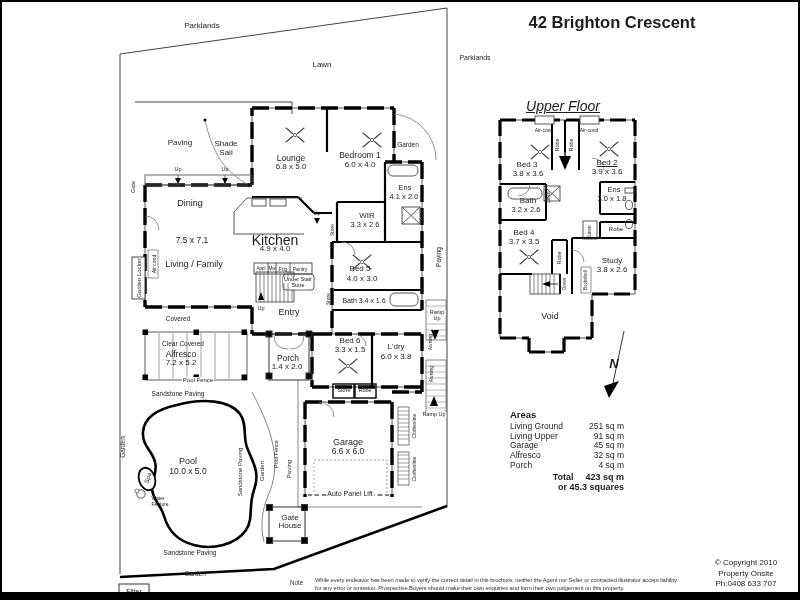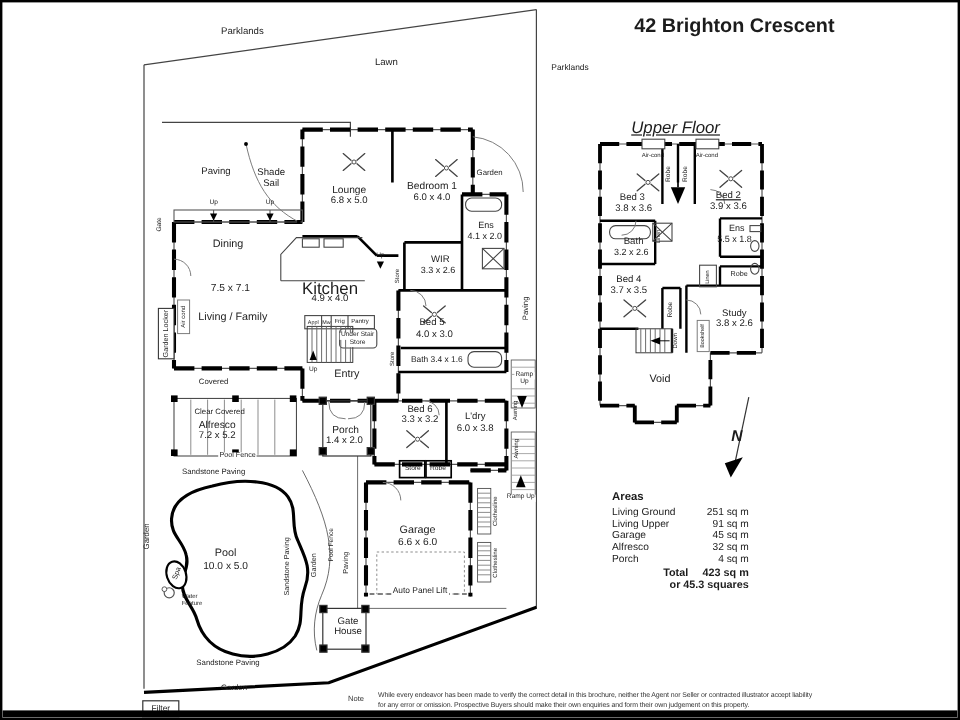--- a/index.html
+++ b/index.html
@@ -234,21 +234,21 @@
 
     <g>
       <path d="M622,329 L610,386" stroke="#333" stroke-width="1" fill="none"></path>
       <polygon points="607,396 617,379 602,384" fill="#000"></polygon>
     </g>
   </svg>
 
   <div id="label-layer">
       <div class="plan-label" style="left: 200px; top: 24px; font-size: 8px; transform: translate(-50%, -50%);">Parklands</div>
       <div class="plan-label" style="left: 473px; top: 55px; font-size: 7px; transform: translate(-50%, -50%);">Parklands</div>
-      <div class="plan-label" style="left: 320px; top: 50px; font-size: 8px; transform: translate(-50%, -50%);">Lawn</div>
+      <div class="plan-label" style="left: 320px; top: 63px; font-size: 8px; transform: translate(-50%, -50%);">Lawn</div>
       <div class="plan-label" style="left: 178px; top: 141px; font-size: 8px; transform: translate(-50%, -50%);">Paving</div>
       <div class="plan-label" style="left: 224px; top: 142px; font-size: 8px; transform: translate(-50%, -50%);">Shade</div>
       <div class="plan-label" style="left: 224px; top: 151px; font-size: 8px; transform: translate(-50%, -50%);">Sail</div>
       <div class="plan-label" style="left: 176px; top: 168px; font-size: 5.5px; transform: translate(-50%, -50%);">Up</div>
       <div class="plan-label" style="left: 223px; top: 168px; font-size: 5.5px; transform: translate(-50%, -50%);">Up</div>
       <div class="plan-label" style="left: 132px; top: 185px; font-size: 5.5px; transform: translate(-50%, -50%) rotate(-90deg);">Gate</div>
       <div class="plan-label" style="left: 406px; top: 143px; font-size: 6.5px; transform: translate(-50%, -50%);">Garden</div>
       <div class="plan-label" style="left: 137px; top: 276px; font-size: 6px; transform: translate(-50%, -50%) rotate(-90deg);">Garden Locker</div>
       <div class="plan-label" style="left: 152px; top: 262px; font-size: 5px; transform: translate(-50%, -50%) rotate(-90deg);">Air cond</div>
       <div class="plan-label" style="left: 176px; top: 317px; font-size: 6.5px; transform: translate(-50%, -50%);">Covered</div>
@@ -301,21 +301,21 @@
       <div class="plan-label" style="left: 270px; top: 267px; font-size: 4.5px; transform: translate(-50%, -50%);">Mw</div>
       <div class="plan-label" style="left: 281px; top: 267px; font-size: 5px; transform: translate(-50%, -50%);">Frig</div>
       <div class="plan-label" style="left: 298px; top: 267px; font-size: 5px; transform: translate(-50%, -50%);">Pantry</div>
       <div class="plan-label bg" style="left: 296px; top: 278px; font-size: 5.5px; transform: translate(-50%, -50%);">Under Stair</div>
       <div class="plan-label bg" style="left: 296px; top: 284px; font-size: 5.5px; transform: translate(-50%, -50%);">Store</div>
       <div class="plan-label" style="left: 259px; top: 307px; font-size: 5.5px; transform: translate(-50%, -50%);">Up</div>
       <div class="plan-label" style="left: 287px; top: 310px; font-size: 9px; transform: translate(-50%, -50%);">Entry</div>
       <div class="plan-label" style="left: 286px; top: 356px; font-size: 8.5px; transform: translate(-50%, -50%);">Porch</div>
       <div class="plan-label" style="left: 285px; top: 365px; font-size: 8px; transform: translate(-50%, -50%);">1.4 x 2.0</div>
       <div class="plan-label" style="left: 348px; top: 339px; font-size: 8px; transform: translate(-50%, -50%);">Bed 6</div>
-      <div class="plan-label" style="left: 348px; top: 348px; font-size: 8px; transform: translate(-50%, -50%);">3.3 x 3.2</div>
+      <div class="plan-label" style="left: 348px; top: 348px; font-size: 8px; transform: translate(-50%, -50%);">3.3 x 1.5</div>
       <div class="plan-label" style="left: 394px; top: 345px; font-size: 8px; transform: translate(-50%, -50%);">L'dry</div>
       <div class="plan-label" style="left: 394px; top: 355px; font-size: 8px; transform: translate(-50%, -50%);">6.0 x 3.8</div>
       <div class="plan-label" style="left: 342px; top: 389px; font-size: 5.5px; transform: translate(-50%, -50%);">Store</div>
       <div class="plan-label" style="left: 363px; top: 389px; font-size: 5.5px; transform: translate(-50%, -50%);">Robe</div>
       <div class="plan-label" style="left: 346px; top: 440px; font-size: 9px; transform: translate(-50%, -50%);">Garage</div>
       <div class="plan-label" style="left: 346px; top: 449px; font-size: 8.5px; transform: translate(-50%, -50%);">6.6 x 6.0</div>
       <div class="plan-label bg" style="left: 348px; top: 491px; font-size: 7px; transform: translate(-50%, -50%);">Auto Panel Lift</div>
       <div class="plan-label" style="left: 288px; top: 516px; font-size: 8px; transform: translate(-50%, -50%);">Gate</div>
       <div class="plan-label" style="left: 288px; top: 524px; font-size: 8px; transform: translate(-50%, -50%);">House</div>
       <div class="plan-label" style="left: 542px; top: 128px; font-size: 5px; transform: translate(-50%, -50%);">Air-cond</div>
@@ -323,21 +323,21 @@
       <div class="plan-label" style="left: 556px; top: 143px; font-size: 5.5px; transform: translate(-50%, -50%) rotate(-90deg);">Robe</div>
       <div class="plan-label" style="left: 570px; top: 143px; font-size: 5.5px; transform: translate(-50%, -50%) rotate(-90deg);">Robe</div>
       <div class="plan-label" style="left: 525px; top: 163px; font-size: 8px; transform: translate(-50%, -50%);">Bed 3</div>
       <div class="plan-label" style="left: 526px; top: 172px; font-size: 8px; transform: translate(-50%, -50%);">3.8 x 3.6</div>
       <div class="plan-label" style="left: 605px; top: 161px; font-size: 8px; transform: translate(-50%, -50%); text-decoration: underline;">Bed 2</div>
       <div class="plan-label" style="left: 605px; top: 170px; font-size: 8px; transform: translate(-50%, -50%); text-align: right;">3.9 x 3.6</div>
       <div class="plan-label" style="left: 547px; top: 195px; font-size: 4.5px; transform: translate(-50%, -50%) rotate(-90deg);">Linen</div>
       <div class="plan-label" style="left: 526px; top: 199px; font-size: 8px; transform: translate(-50%, -50%);">Bath</div>
       <div class="plan-label" style="left: 524px; top: 208px; font-size: 7.5px; transform: translate(-50%, -50%);">3.2 x 2.6</div>
       <div class="plan-label" style="left: 612px; top: 188px; font-size: 7.5px; transform: translate(-50%, -50%);">Ens</div>
-      <div class="plan-label" style="left: 610px; top: 197px; font-size: 7.5px; transform: translate(-50%, -50%);">5.5 x 1.8</div>
+      <div class="plan-label" style="left: 610px; top: 197px; font-size: 7.5px; transform: translate(-50%, -50%);">3.0 x 1.8</div>
       <div class="plan-label" style="left: 614px; top: 227px; font-size: 6px; transform: translate(-50%, -50%);">Robe</div>
       <div class="plan-label" style="left: 588px; top: 229px; font-size: 4.5px; transform: translate(-50%, -50%) rotate(-90deg);">Linen</div>
       <div class="plan-label" style="left: 522px; top: 231px; font-size: 8px; transform: translate(-50%, -50%);">Bed 4</div>
       <div class="plan-label" style="left: 522px; top: 240px; font-size: 8px; transform: translate(-50%, -50%);">3.7 x 3.5</div>
       <div class="plan-label" style="left: 558px; top: 256px; font-size: 5.5px; transform: translate(-50%, -50%) rotate(-90deg);">Robe</div>
       <div class="plan-label" style="left: 610px; top: 259px; font-size: 8px; transform: translate(-50%, -50%);">Study</div>
       <div class="plan-label" style="left: 610px; top: 268px; font-size: 8px; transform: translate(-50%, -50%);">3.8 x 2.6</div>
       <div class="plan-label" style="left: 584px; top: 278px; font-size: 4.5px; transform: translate(-50%, -50%) rotate(-90deg);">Bookshelf</div>
       <div class="plan-label" style="left: 562px; top: 282px; font-size: 5px; transform: translate(-50%, -50%) rotate(-90deg);">Down</div>
       <div class="plan-label" style="left: 548px; top: 314px; font-size: 9px; transform: translate(-50%, -50%);">Void</div>
@@ -381,15 +381,20 @@
     </div>
     <div id="area-squares">or 45.3 squares</div>
   </div>
 
   <div id="note-block">
     <span id="note-label">Note</span>
     <div class="note-line" id="note-line1">While every endeavor has been made to verify the correct detail in this brochure, neither the Agent nor Seller or contracted illustrator accept liability</div>
     <div class="note-line" id="note-line2">for any error or omission. Prospective Buyers should make their own enquiries and form their own judgement on this property.</div>
   </div>
 
+  <div id="copyright-block">
+    <div>© Copyright 2010</div>
+    <div>Property Onsite</div>
+    <div>Ph:0408 633 707</div>
+  </div>
 
   <div id="bottom-bar"></div>
 </div>
 
 </body></html>

